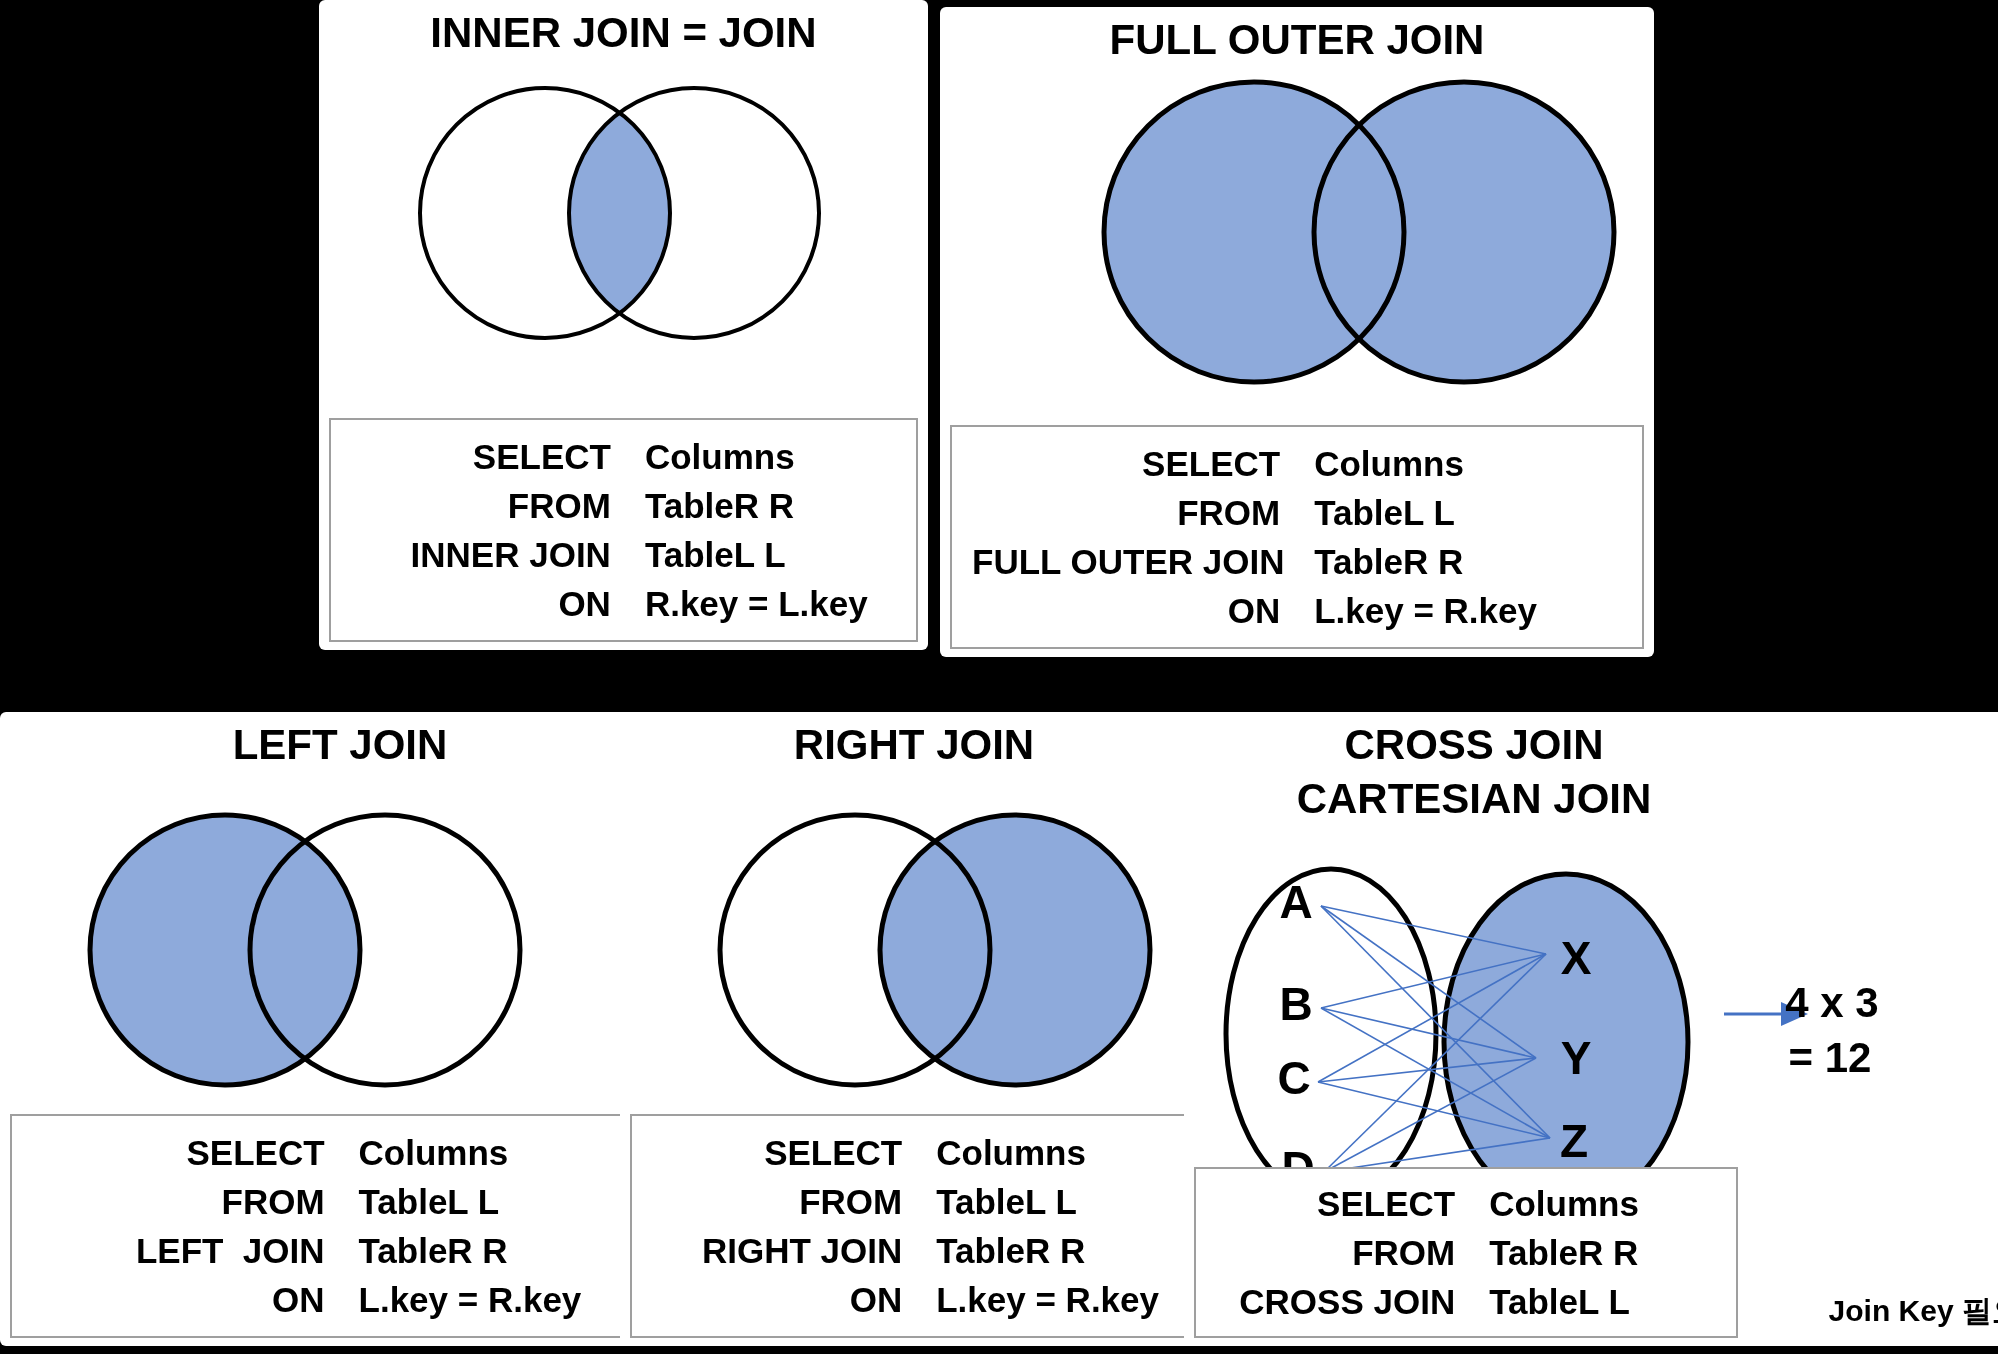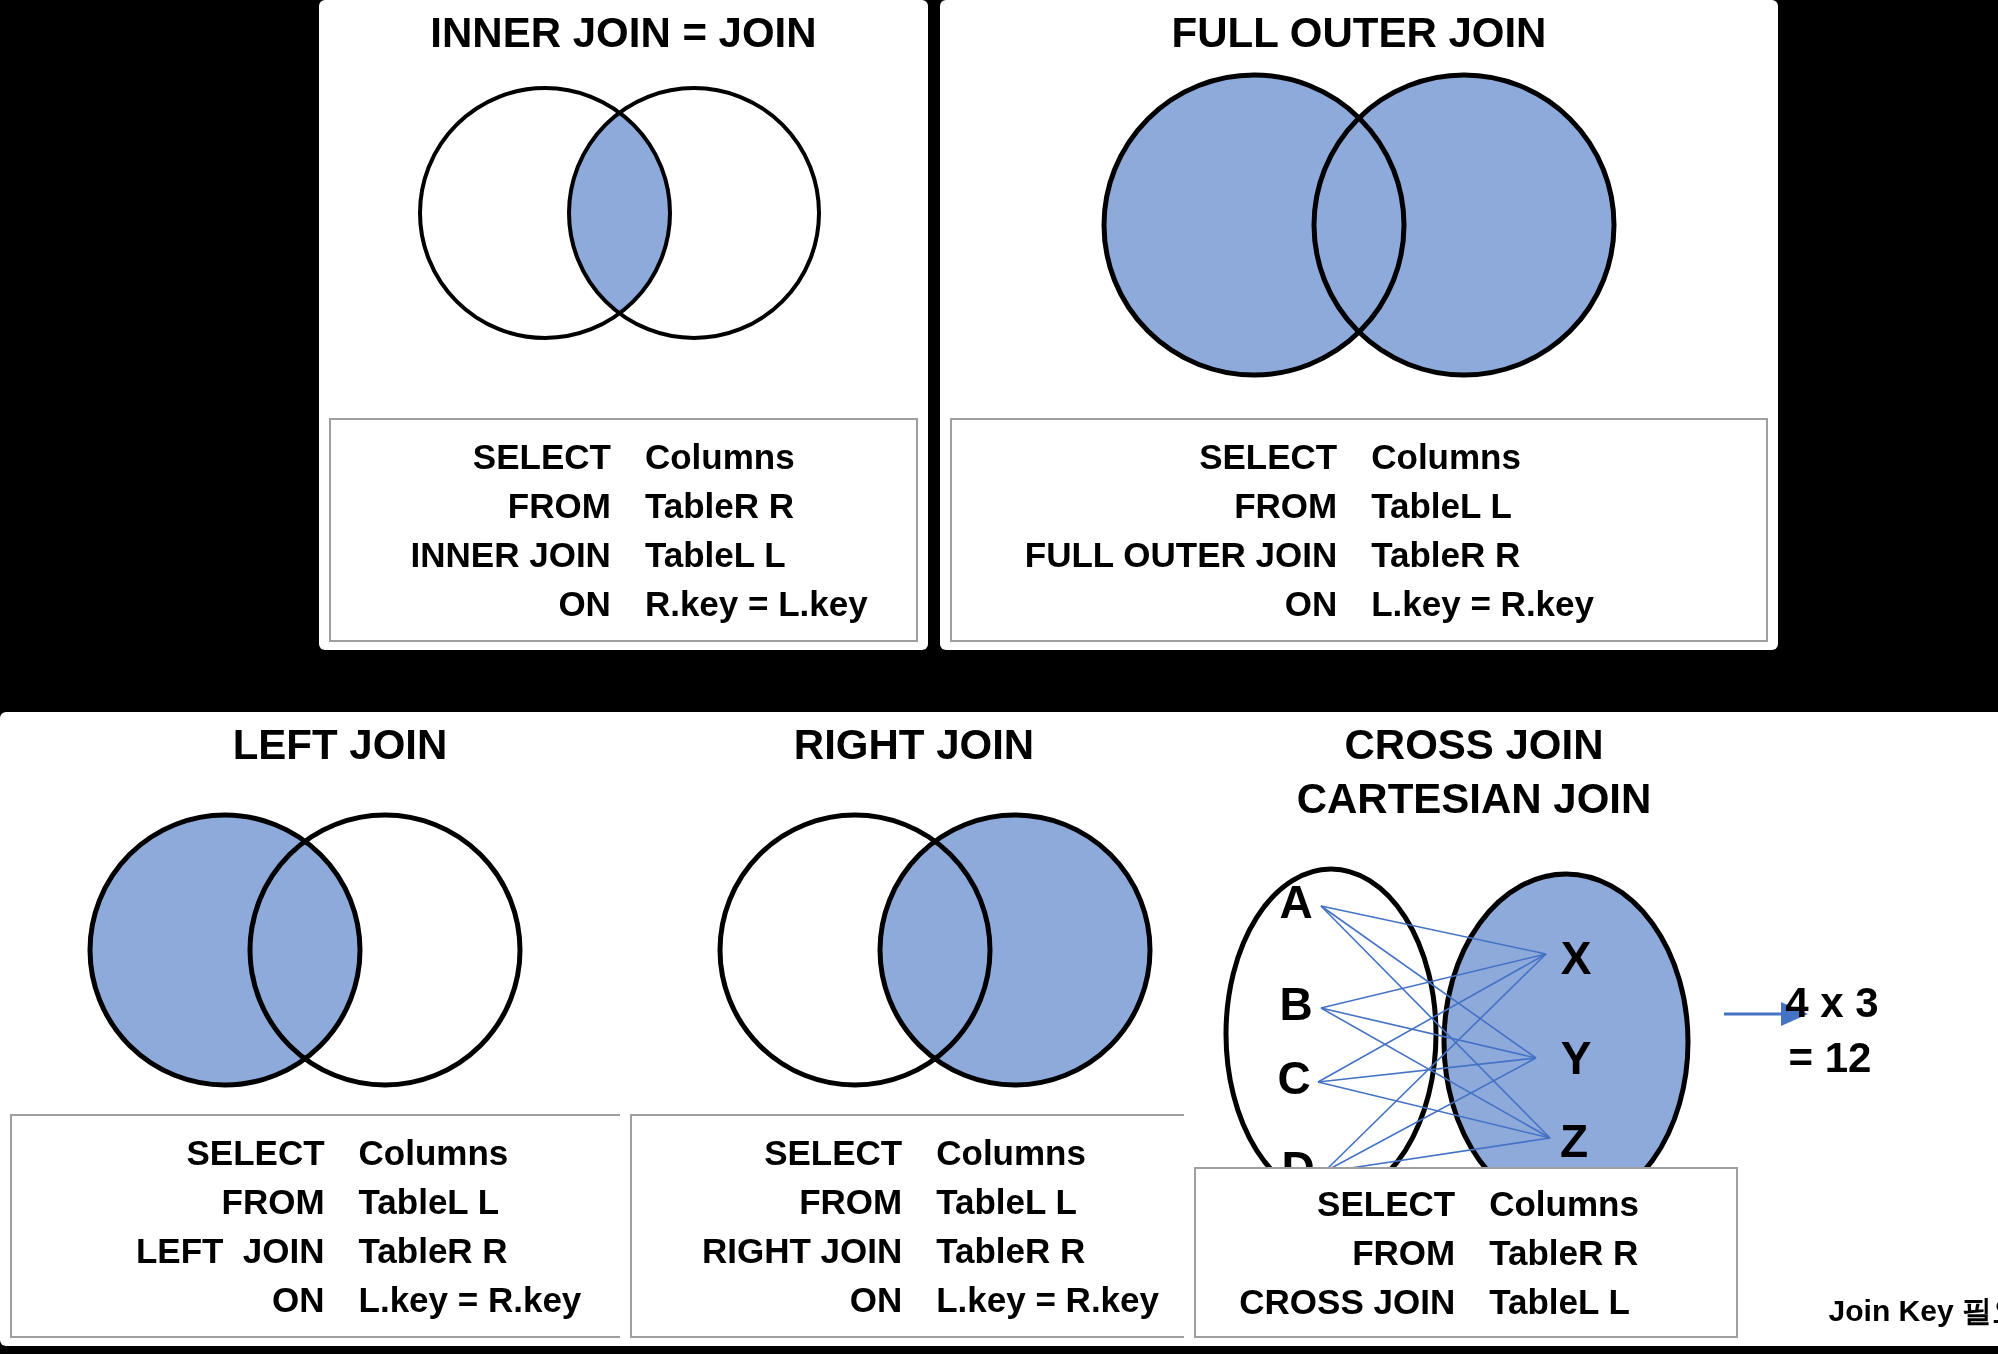--- a/index.html
+++ b/index.html
@@ -2,21 +2,21 @@
 <html><head>
 <meta charset="utf-8">
 <style>
   html,body{margin:0;padding:0;}
   body{
     width:1998px;height:1354px;position:relative;background:#000;
     font-family:"Liberation Sans",sans-serif;font-weight:bold;color:#000;
   }
   .panel{position:absolute;background:#fff;overflow:hidden;border-radius:6px;}
   #p-inner{left:319px;top:0;width:609px;height:650px;}
-  #p-full {left:940px;top:0;width:838px;height:650px;}
+  #p-full {left:940px;top:7px;width:714px;height:650px;}
   #p-left {left:0;top:712px;width:680px;height:634px;}
   #p-right{left:620px;top:712px;width:588px;height:634px;}
   #p-cross{left:1184px;top:712px;width:864px;height:634px;}
 
   .title{margin-top:8px;text-align:center;font-size:42px;line-height:50px;white-space:pre;}
   .title2{margin-top:4px;}
   #p-cross .titlewrap{width:580px;text-align:center;margin-top:4px;}
 
   .venn{position:absolute;left:0;}
   #p-inner .venn{top:85px;}

